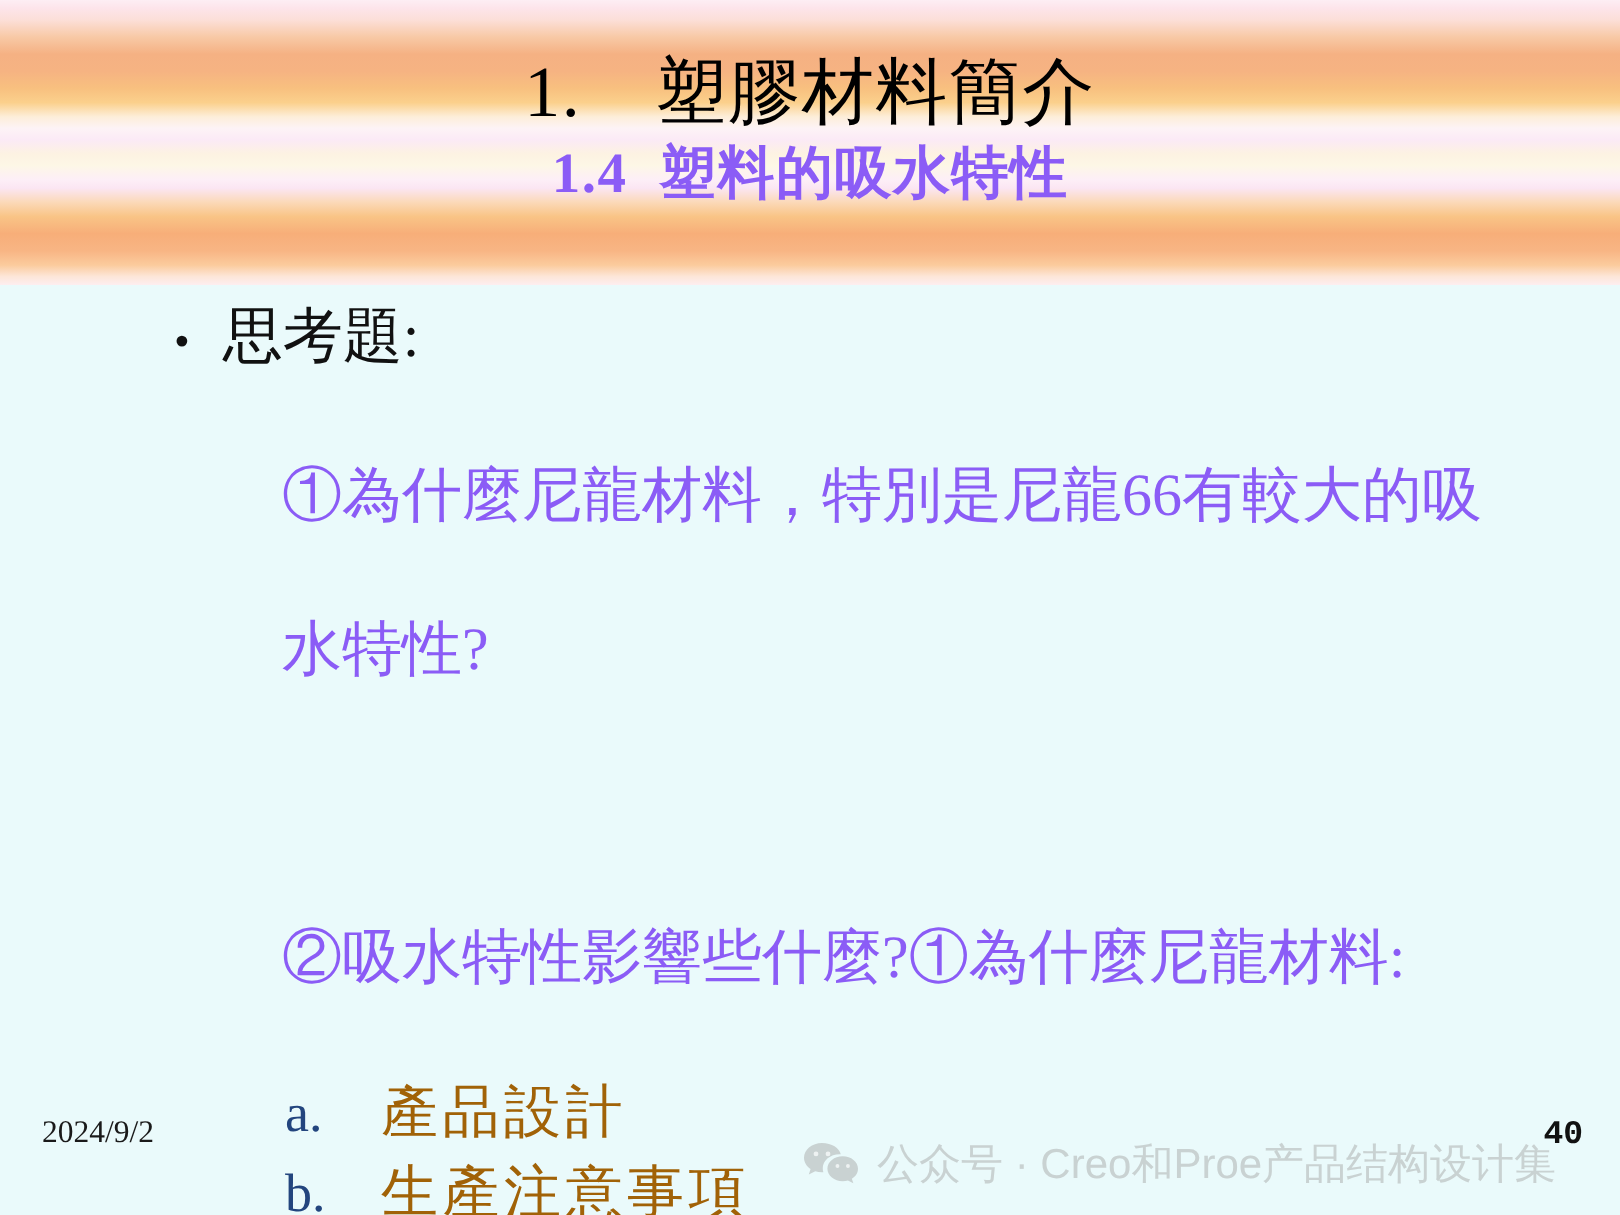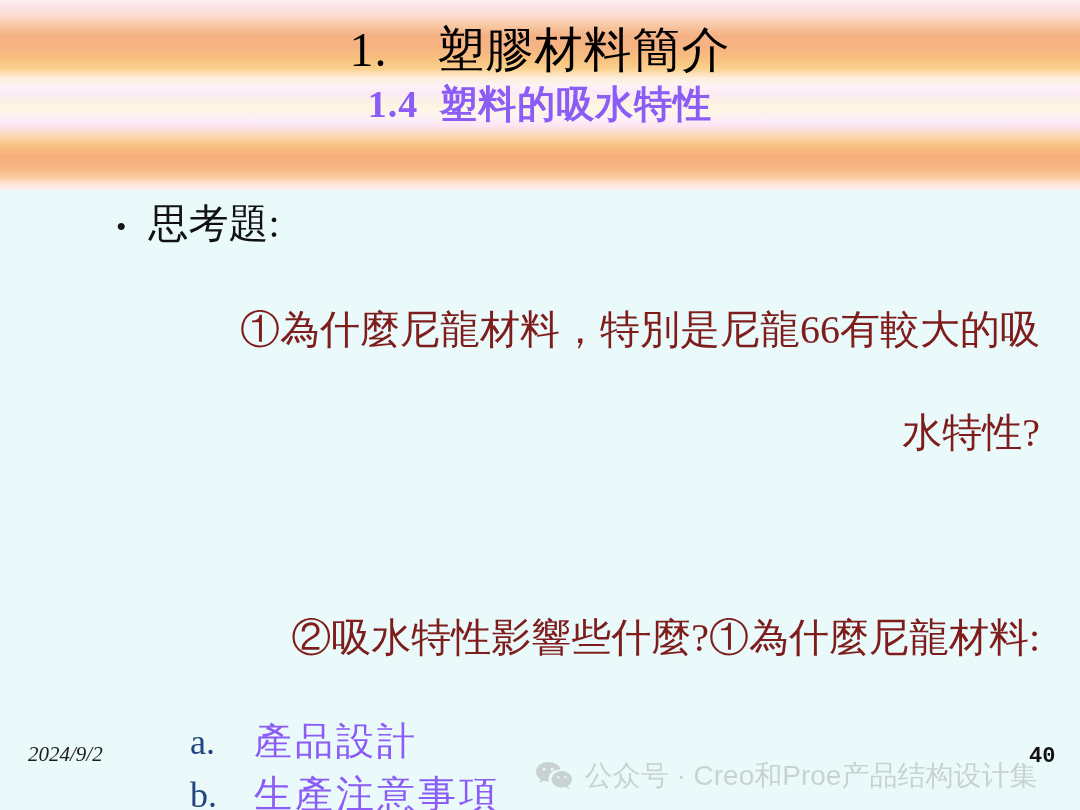--- a/index.html
+++ b/index.html
@@ -59,21 +59,21 @@
   #header-text-wrap {
     position: absolute;
     left: 0;
     top: 0;
     width: 1080px;
     height: 190px;
     display: flex;
     flex-direction: column;
     align-items: center;
     justify-content: flex-start;
-    padding-top: 24px;
+    padding-top: 36px;
     box-sizing: border-box;
   }
 
   #slide-title {
     color: #000000;
     font-size: 48px;
     line-height: 1.08;
     letter-spacing: 1px;
     white-space: pre;
     font-family: "Liberation Serif", "DejaVu Serif", serif;
@@ -119,57 +119,55 @@
     align-items: baseline;
   }
   .line-bullet .dot {
     font-size: 30px;
     line-height: 1;
     margin-right: 22px;
     color: #111111;
   }
 
   .line-num {
-    color: #7f1d1d;
+    color: #8b5cf6;
     margin-left: 20px;
     text-indent: 0;
-    text-align: right;
   }
   .line-num .cont {
     display: block;
     margin-left: 60px;
   }
 
   .sub-item {
     display: flex;
     align-items: baseline;
     margin-left: 82px;
     margin-top: 2px;
   }
   .sub-item .marker {
     color: #23457e;
     font-size: 36px;
     width: 64px;
     flex: 0 0 64px;
   }
   .sub-item .sub-text {
-    color: #8b5cf6;
+    color: #a16207;
     font-size: 38px;
     letter-spacing: 3px;
   }
 
   
   #footer-date {
     position: absolute;
     left: 28px;
     top: 742px;
     font-size: 21px;
     color: #1a1a1a;
     font-family: "Liberation Serif", "DejaVu Serif", serif;
-    font-style: italic;
   }
 
   #watermark {
     position: absolute;
     left: 488px;
     top: 757px;
     display: flex;
     align-items: center;
     color: #c9d2d2;
     font-size: 28px;

